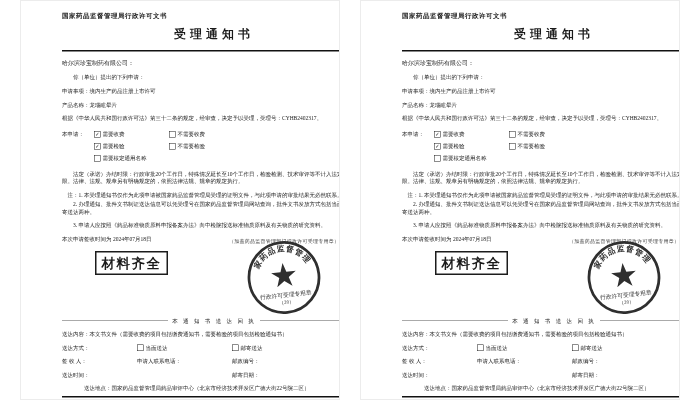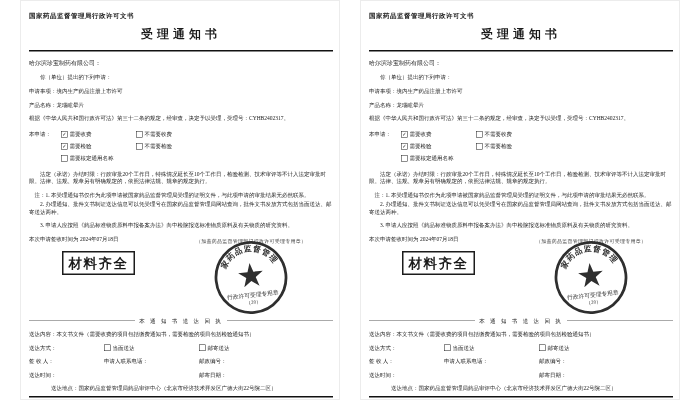--- a/index.html
+++ b/index.html
@@ -1,19 +1,19 @@
 <!DOCTYPE html>
 <html><head>
 <meta charset="utf-8">
 <style>
   html,body{margin:0;padding:0;}
   body{width:700px;height:400px;background:#ffffff;overflow:hidden;position:relative;
        font-family:"Liberation Serif","DejaVu Serif",serif;color:#1a1a1a;}
   .page{position:absolute;top:0;width:320px;height:400px;background:#fff;
-        border:1px solid #ececec;box-sizing:border-box;overflow:hidden;}
+        border:1px solid #ececec;box-sizing:border-box;overflow:hidden;padding-left:33px;}
   #page-1{left:20px;} #page-2{left:360px;}
   .inner{width:640px;height:800px;transform:scale(0.5);transform-origin:0 0;
          padding:20px 16px 0;box-sizing:border-box;position:relative;}
   .hdr-label{font-size:13px;font-weight:bold;letter-spacing:1px;}
   .doc-title{text-align:center;font-size:24px;letter-spacing:8px;margin-top:12px;}
   .rule-thick{border:none;border-top:3px solid #111;margin:10px 0 0;}
   .rule-thick2{border:none;border-top:3px solid #111;margin:8px 0 0;}
   .addressee{font-size:12px;margin-top:14px;}
   .line{font-size:11px;margin-top:13px;line-height:1.3;}
   .indent1{text-indent:22px;}

